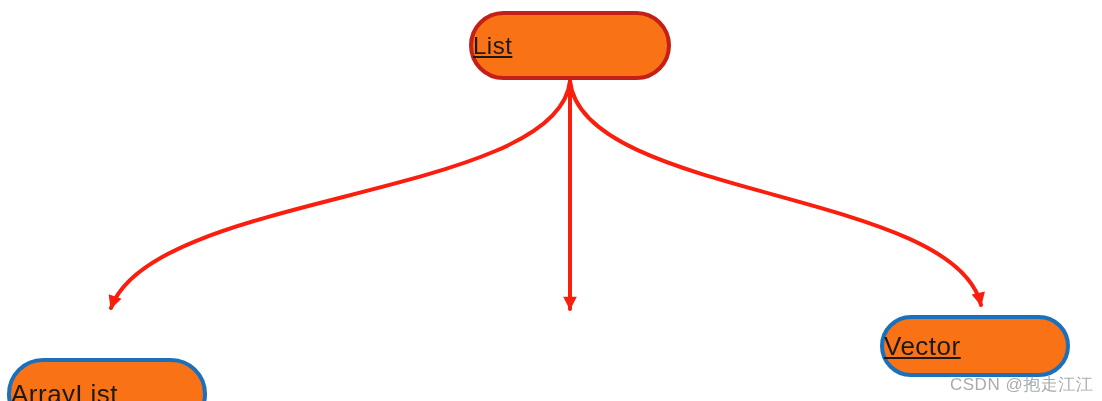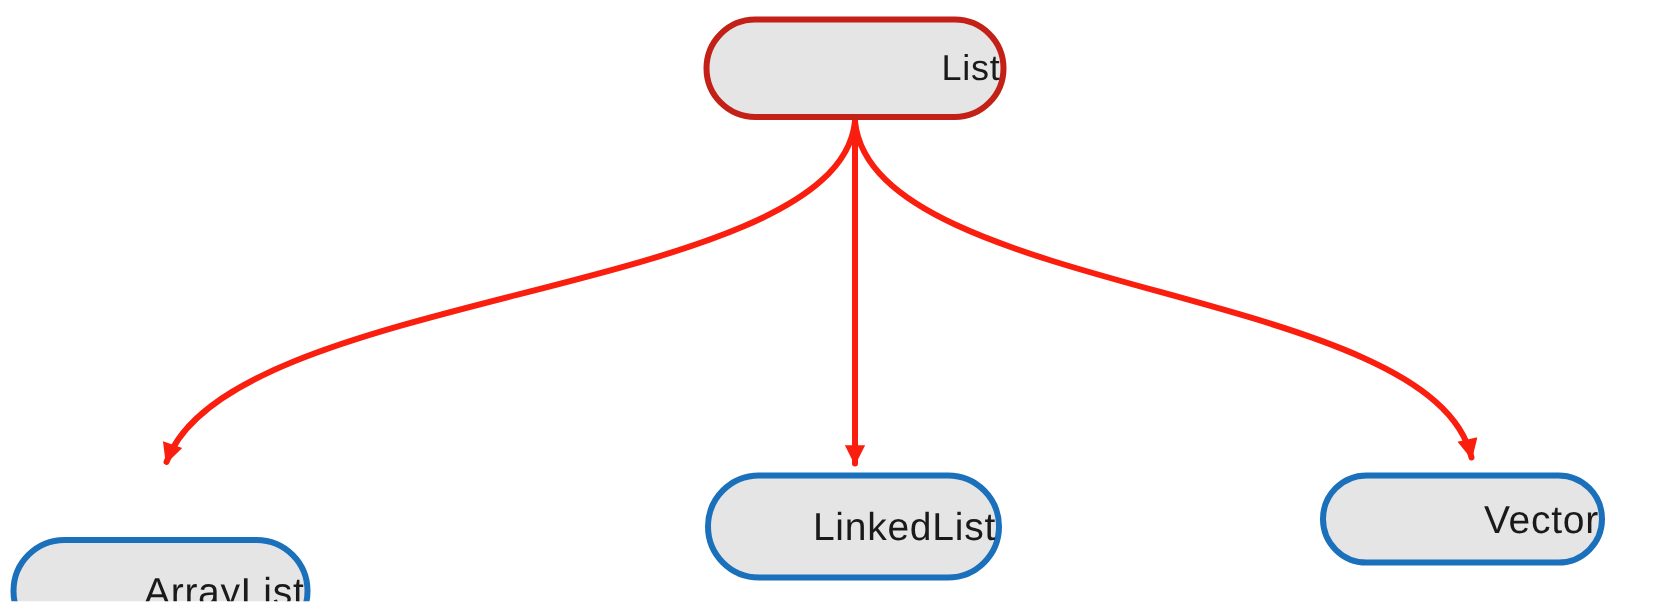--- a/index.html
+++ b/index.html
@@ -19,29 +19,30 @@
     position: absolute;
     left: 0;
     top: 0;
     width: 1102px;
     height: 401px;
     z-index: 1;
   }
   .node {
     position: absolute;
     box-sizing: border-box;
-    background: #e5e5e5;
+    background: #f97316;
     border: 4px solid #888;
     display: flex;
     align-items: center;
-    justify-content: flex-end;
+    justify-content: flex-start;
     font-size: 26px;
     color: #1a1a1a;
     z-index: 2;
     letter-spacing: 0.5px;
+    text-decoration: underline;
   }
   .node-parent {
     left: 469px;
     top: 11px;
     width: 202px;
     height: 69px;
     border-radius: 34.5px;
     font-size: 24px;
   }
   .node-arraylist {
@@ -97,22 +98,20 @@
   </svg>
 
   <div class="node node-parent" style="border-color: rgb(195, 32, 23);">
     <span style="color: rgb(26, 26, 26);">List</span>
   </div>
 
   <div class="node node-arraylist" style="border-color: rgb(27, 112, 188); margin-top: 43px;">
     <span style="color: rgb(26, 26, 26);">ArrayList</span>
   </div>
 
-  <div class="node node-linkedlist" style="border-color: rgb(27, 112, 188);">
-    <span style="color: rgb(26, 26, 26);">LinkedList</span>
-  </div>
 
   <div class="node node-vector" style="border-color: rgb(27, 112, 188);">
     <span style="color: rgb(26, 26, 26);">Vector</span>
   </div>
 
+  <div class="watermark" style="color: rgb(154, 160, 166);">CSDN @抱走江江</div>
 
 </div>
 
 </body></html>

